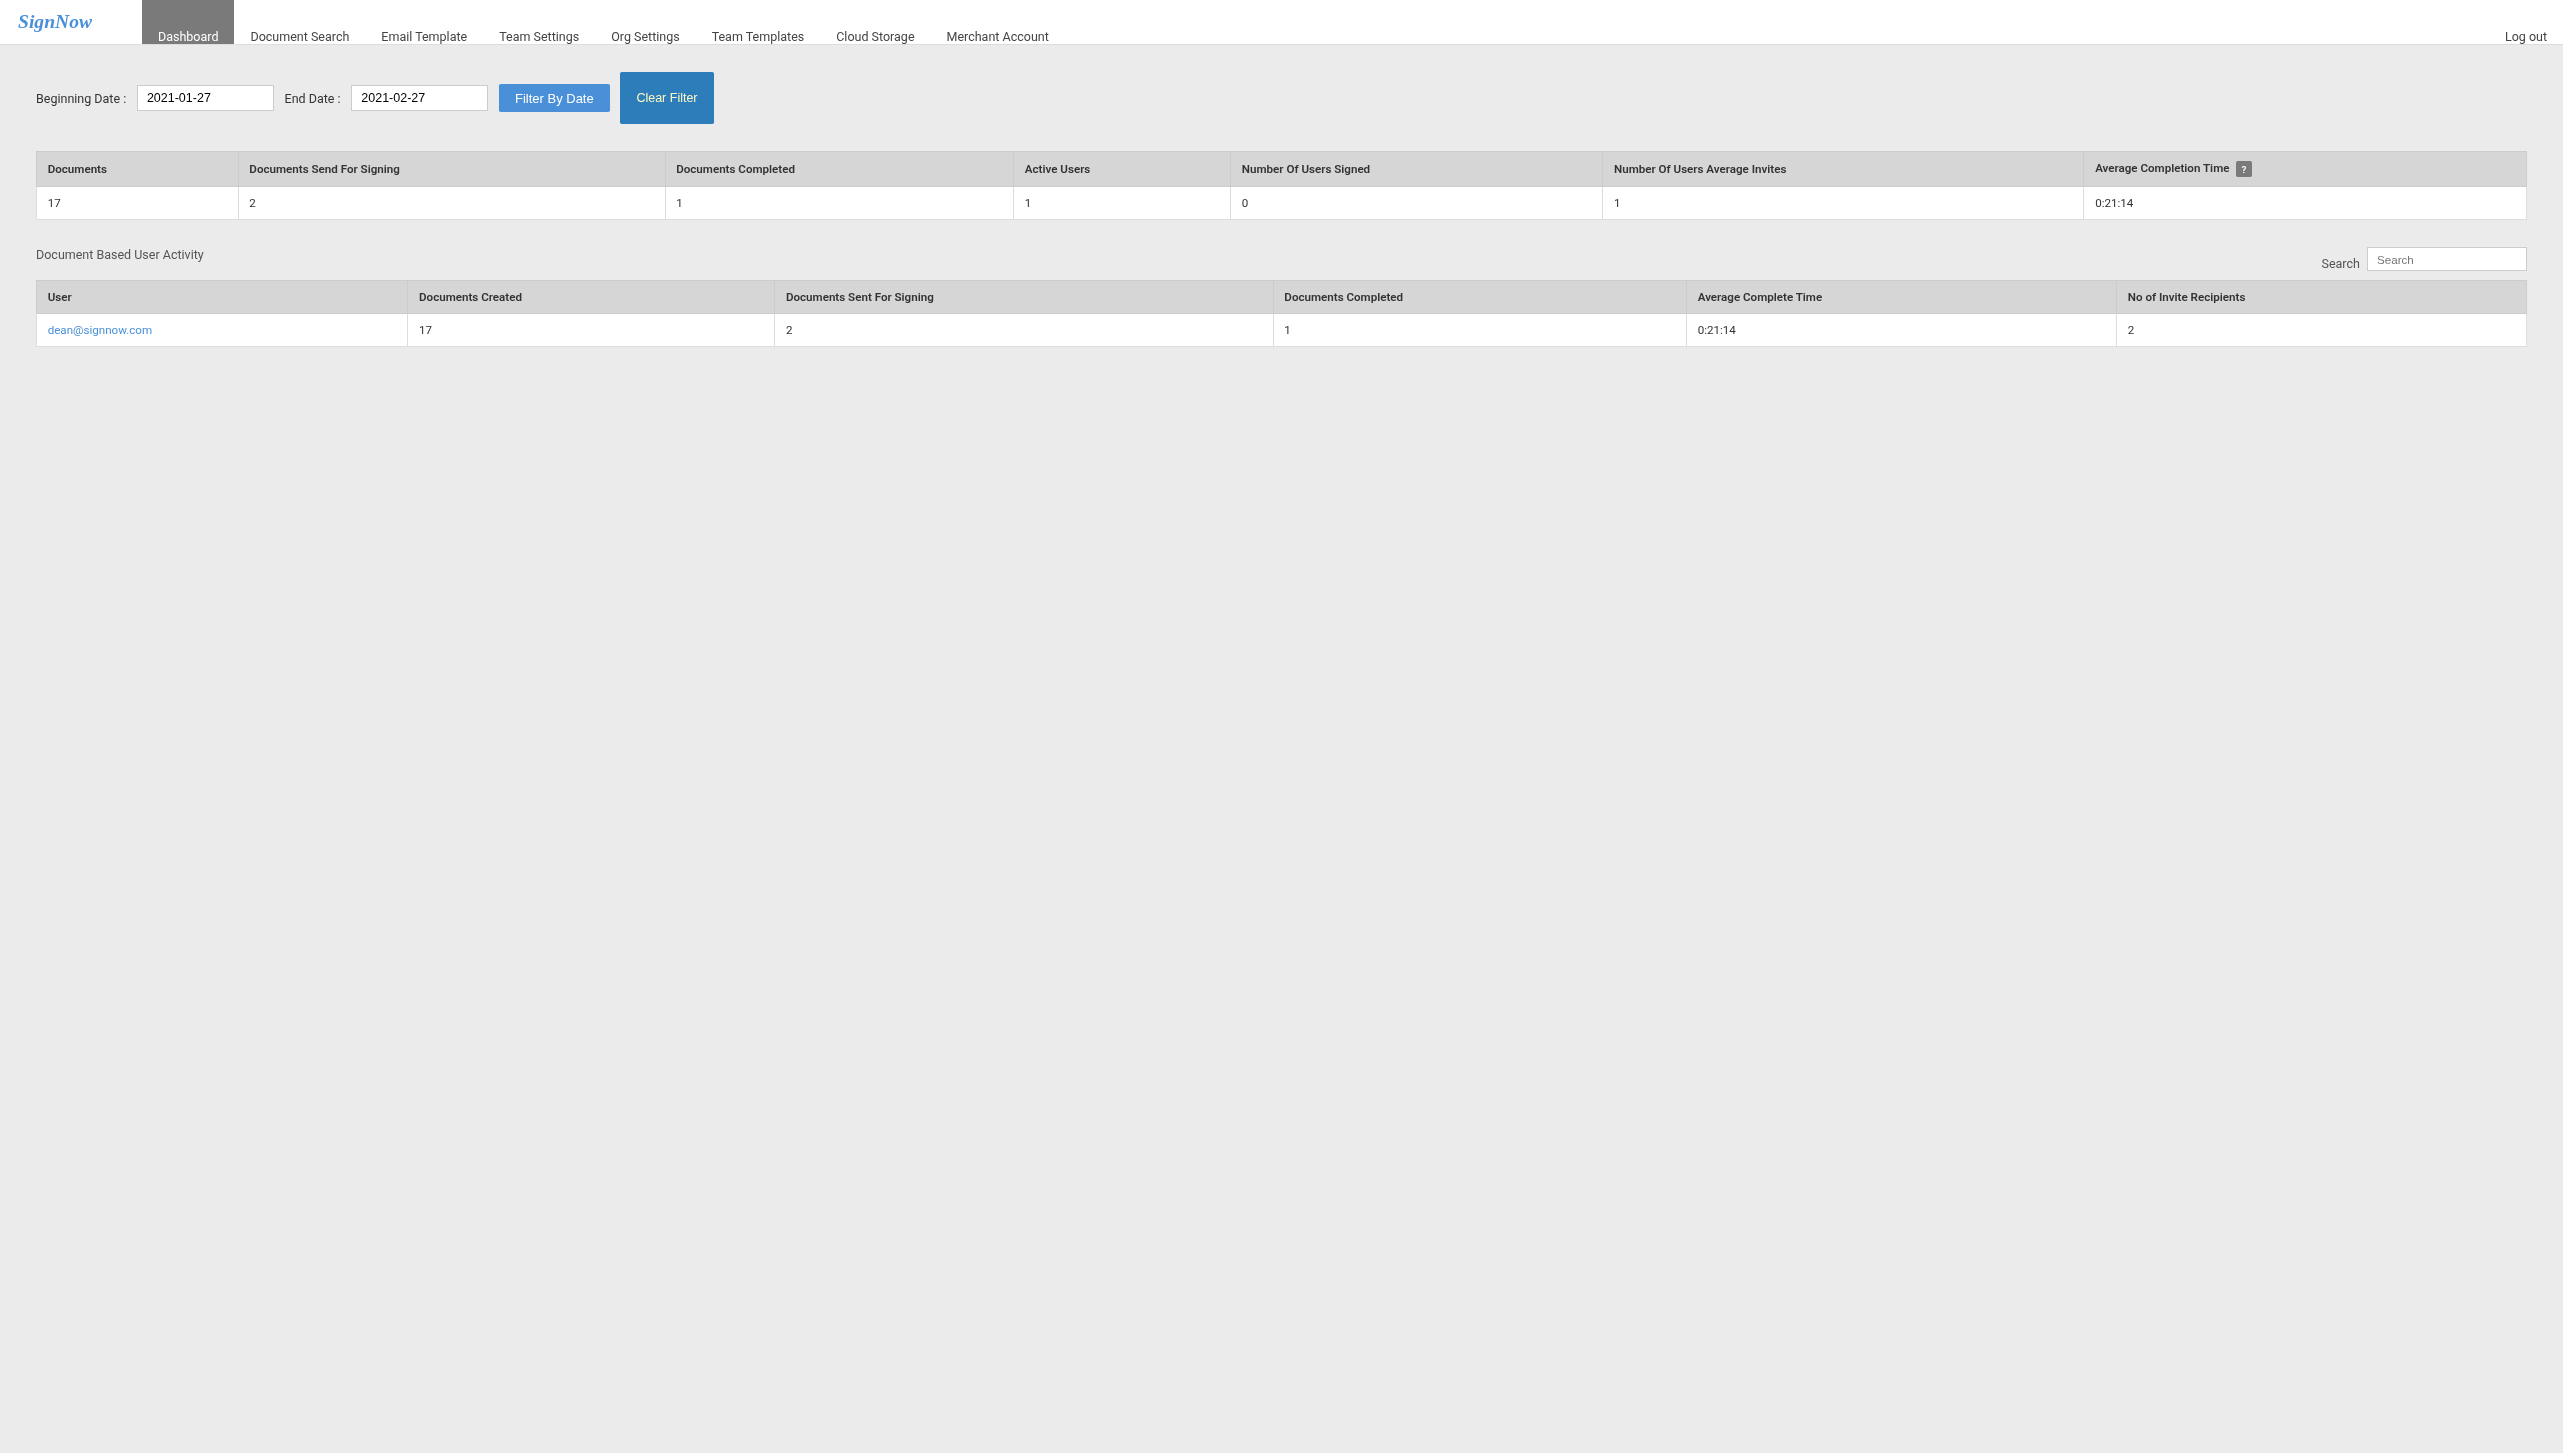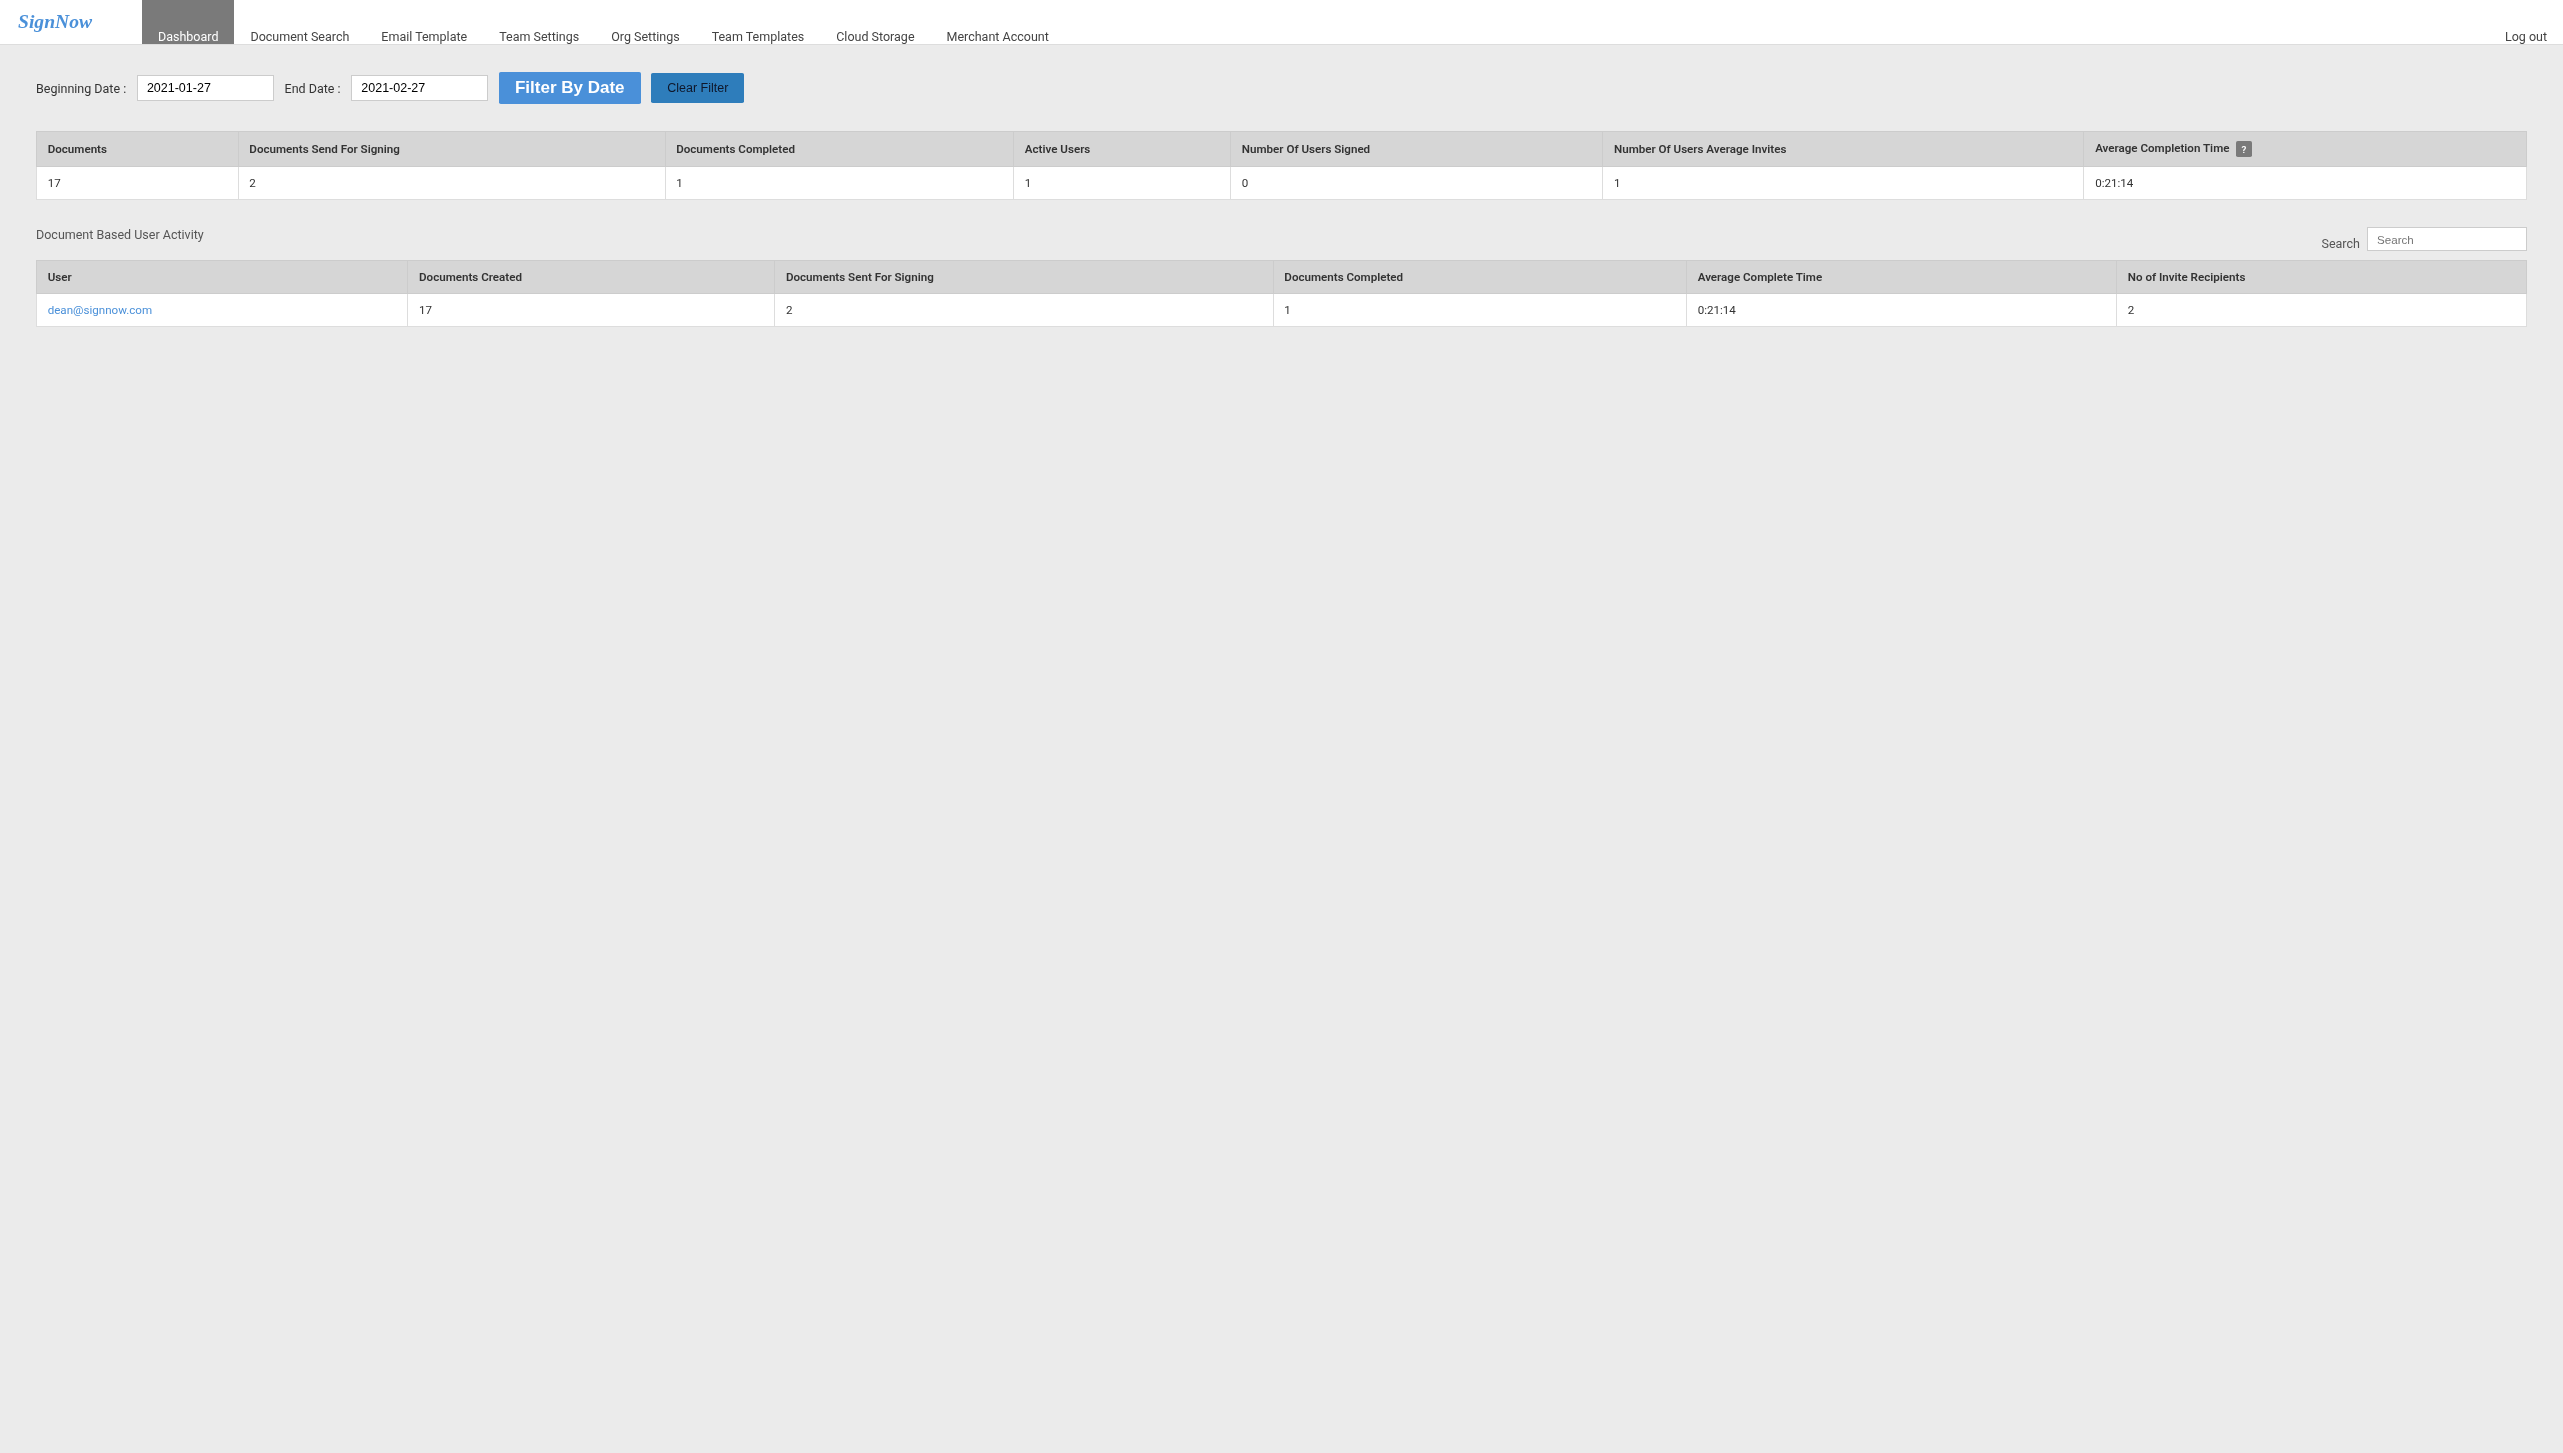--- a/index.html
+++ b/index.html
@@ -78,30 +78,29 @@
       font-size: 12.5px;
       background: #fff;
       width: 137px;
       outline: none;
     }
     .btn-filter-date {
       background: #4a90d9;
       color: #fff;
       border: none;
       padding: 6.2px 16px;
-      font-size: 17px;
+      font-size: 13px;
       cursor: pointer;
       border-radius: 1.8px;
-      font-weight: bold;
     }
     .btn-clear-filter {
       background: #2e7dbb;
-      color: #0f172a;
+      color: #fef9c3;
       border: none;
-      padding: 8px 16px;
+      padding: 19px 16px;
       font-size: 12.5px;
       cursor: pointer;
       border-radius: 1.8px;
     }
 
     
     .section-title {
       font-size: 12.5px;
       color: #555;
       margin-bottom: 9px;

